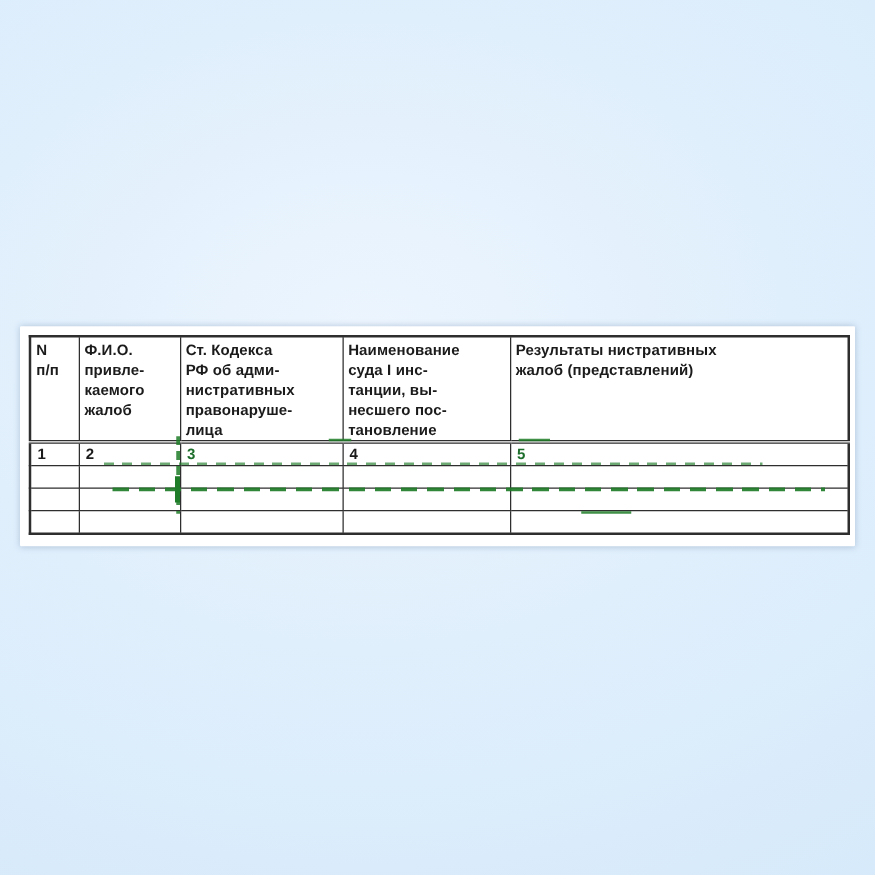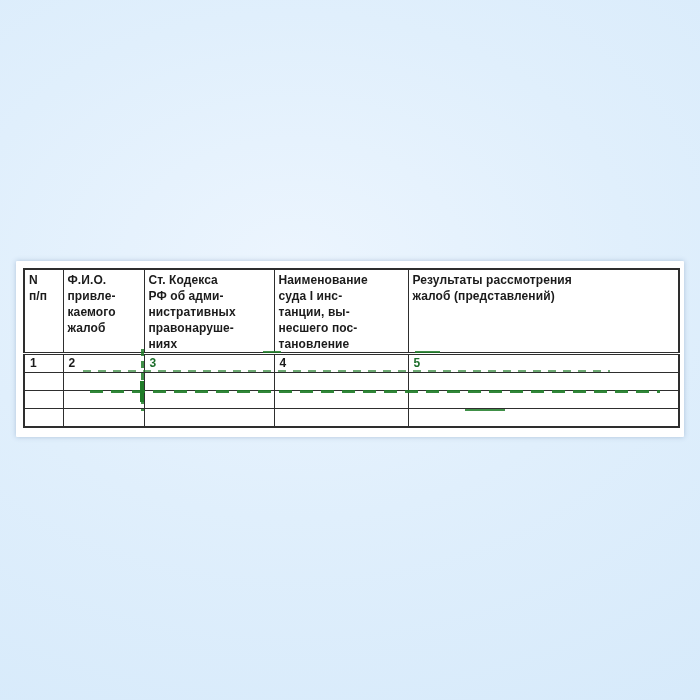--- a/index.html
+++ b/index.html
@@ -123,27 +123,27 @@
           <th>N
 п/п</th>
           <th>Ф.И.О.
 привле-
 каемого
 жалоб</th>
           <th>Ст. Кодекса
 РФ об адми-
 нистративных
 правонаруше-
-ниях</th>
+лица</th>
           <th>Наименование
 суда I инс-
 танции, вы-
 несшего пос-
 тановление</th>
-          <th>Результаты рассмотрения
+          <th>Результаты нистративных
 жалоб (представлений)</th>
         </tr>
       </thead>
       <tbody>
         <tr class="numbers-row">
           <td>1</td>
           <td>2</td>
           <td class="green">3</td>
           <td>4</td>
           <td class="green">5</td>

